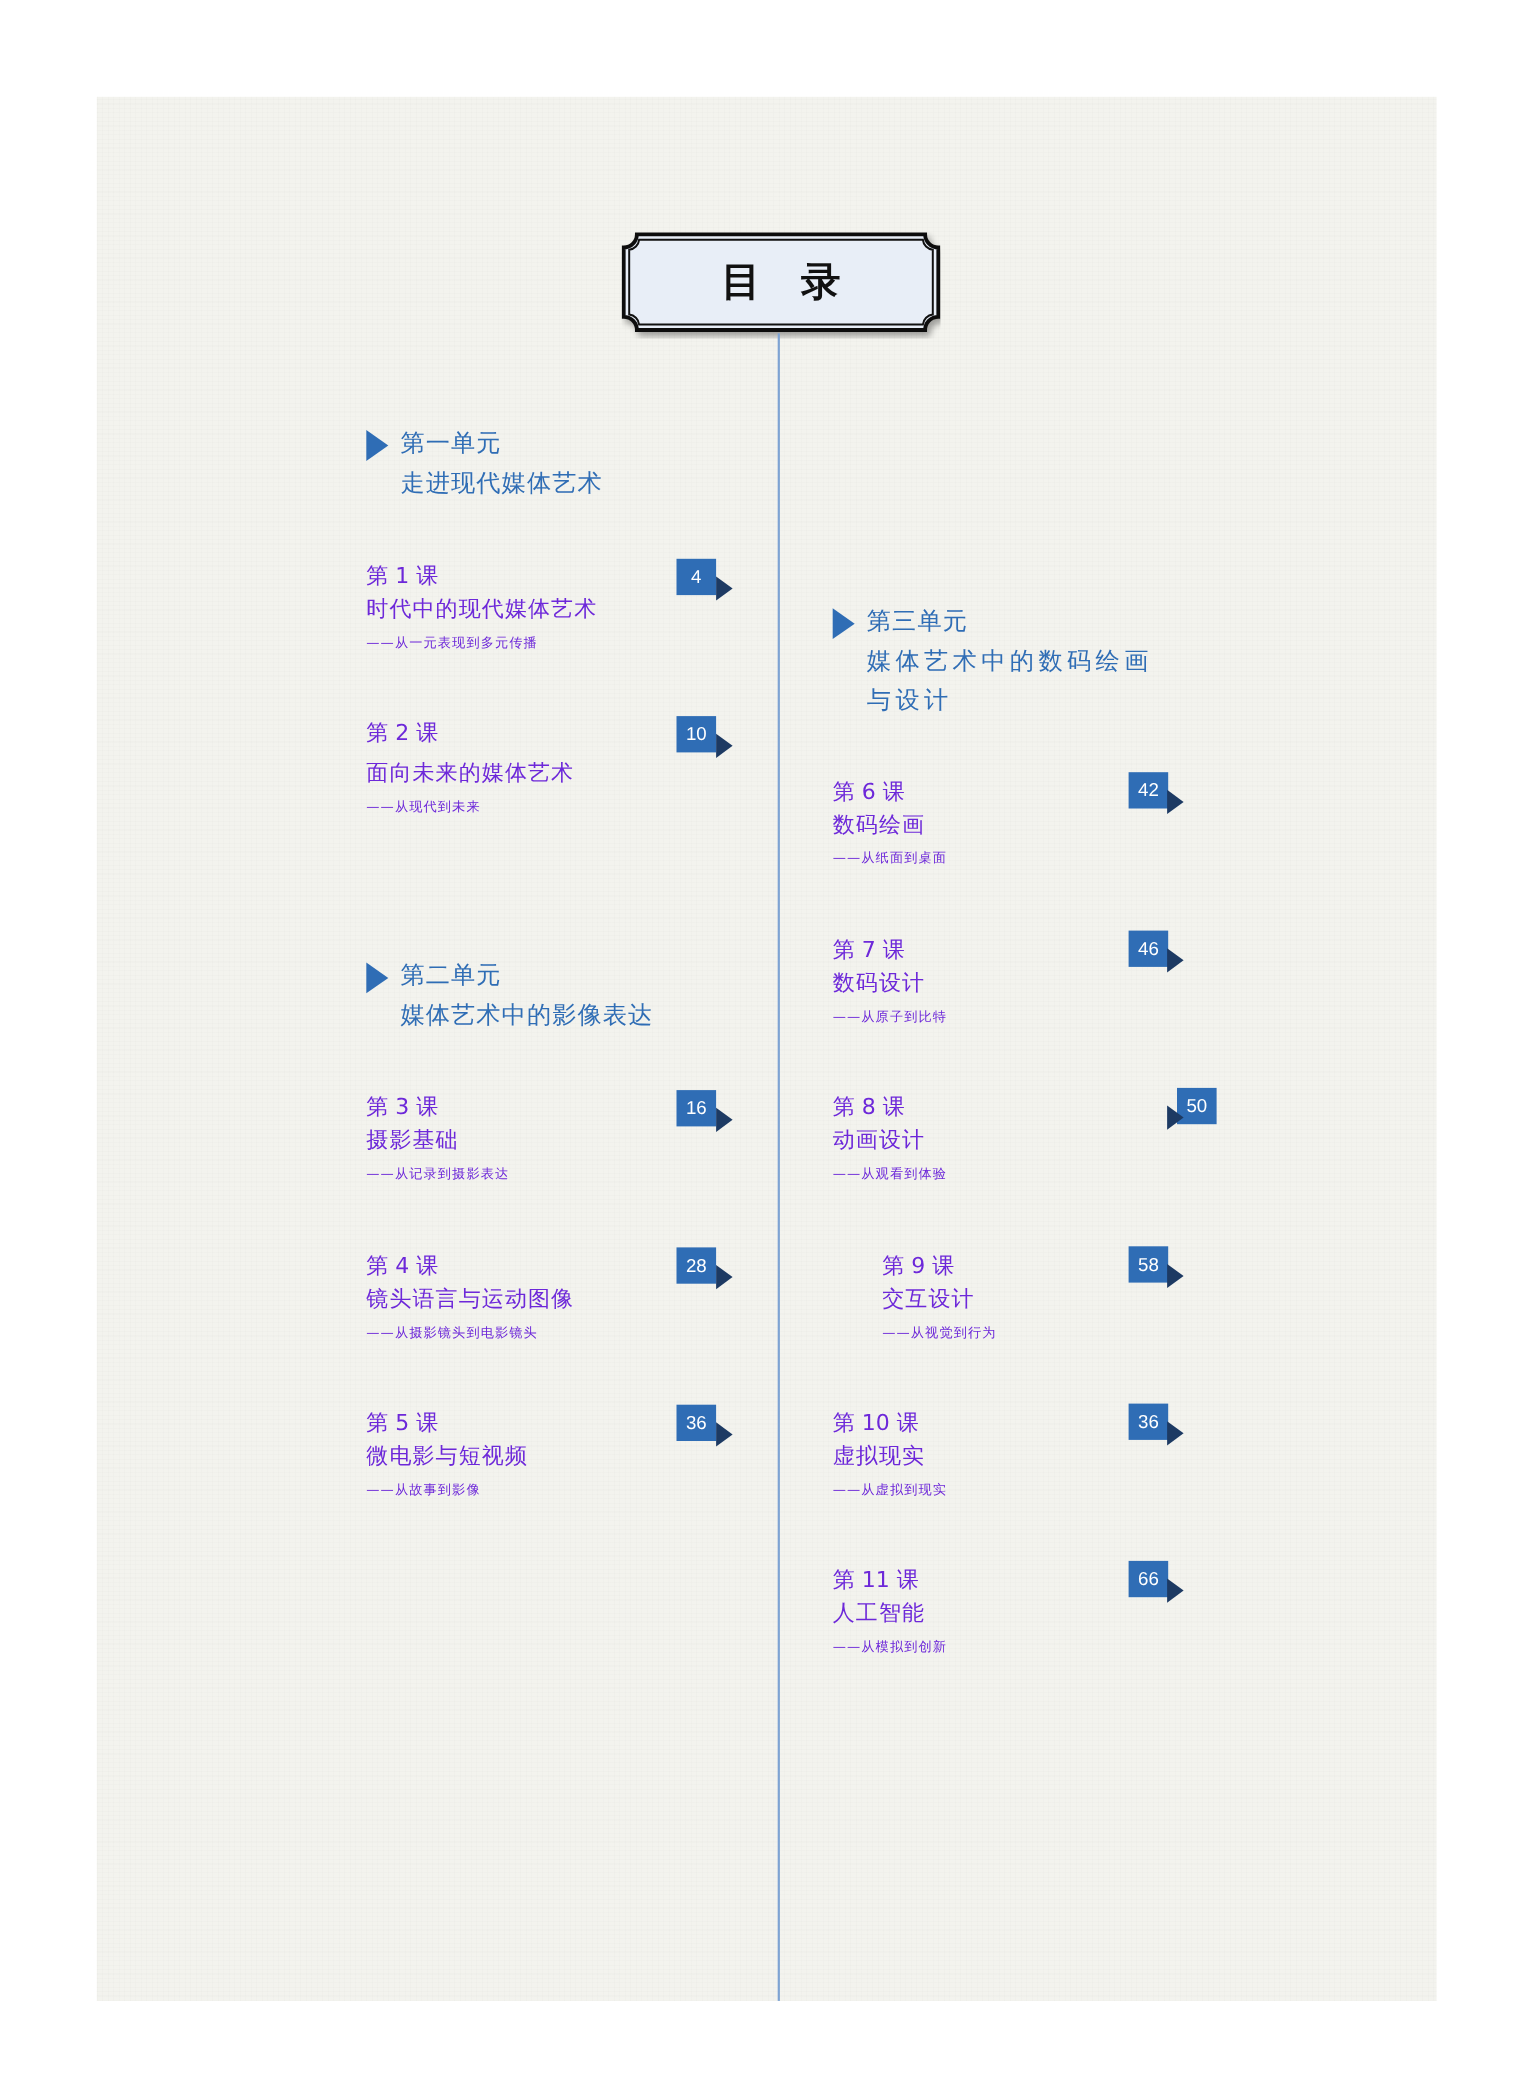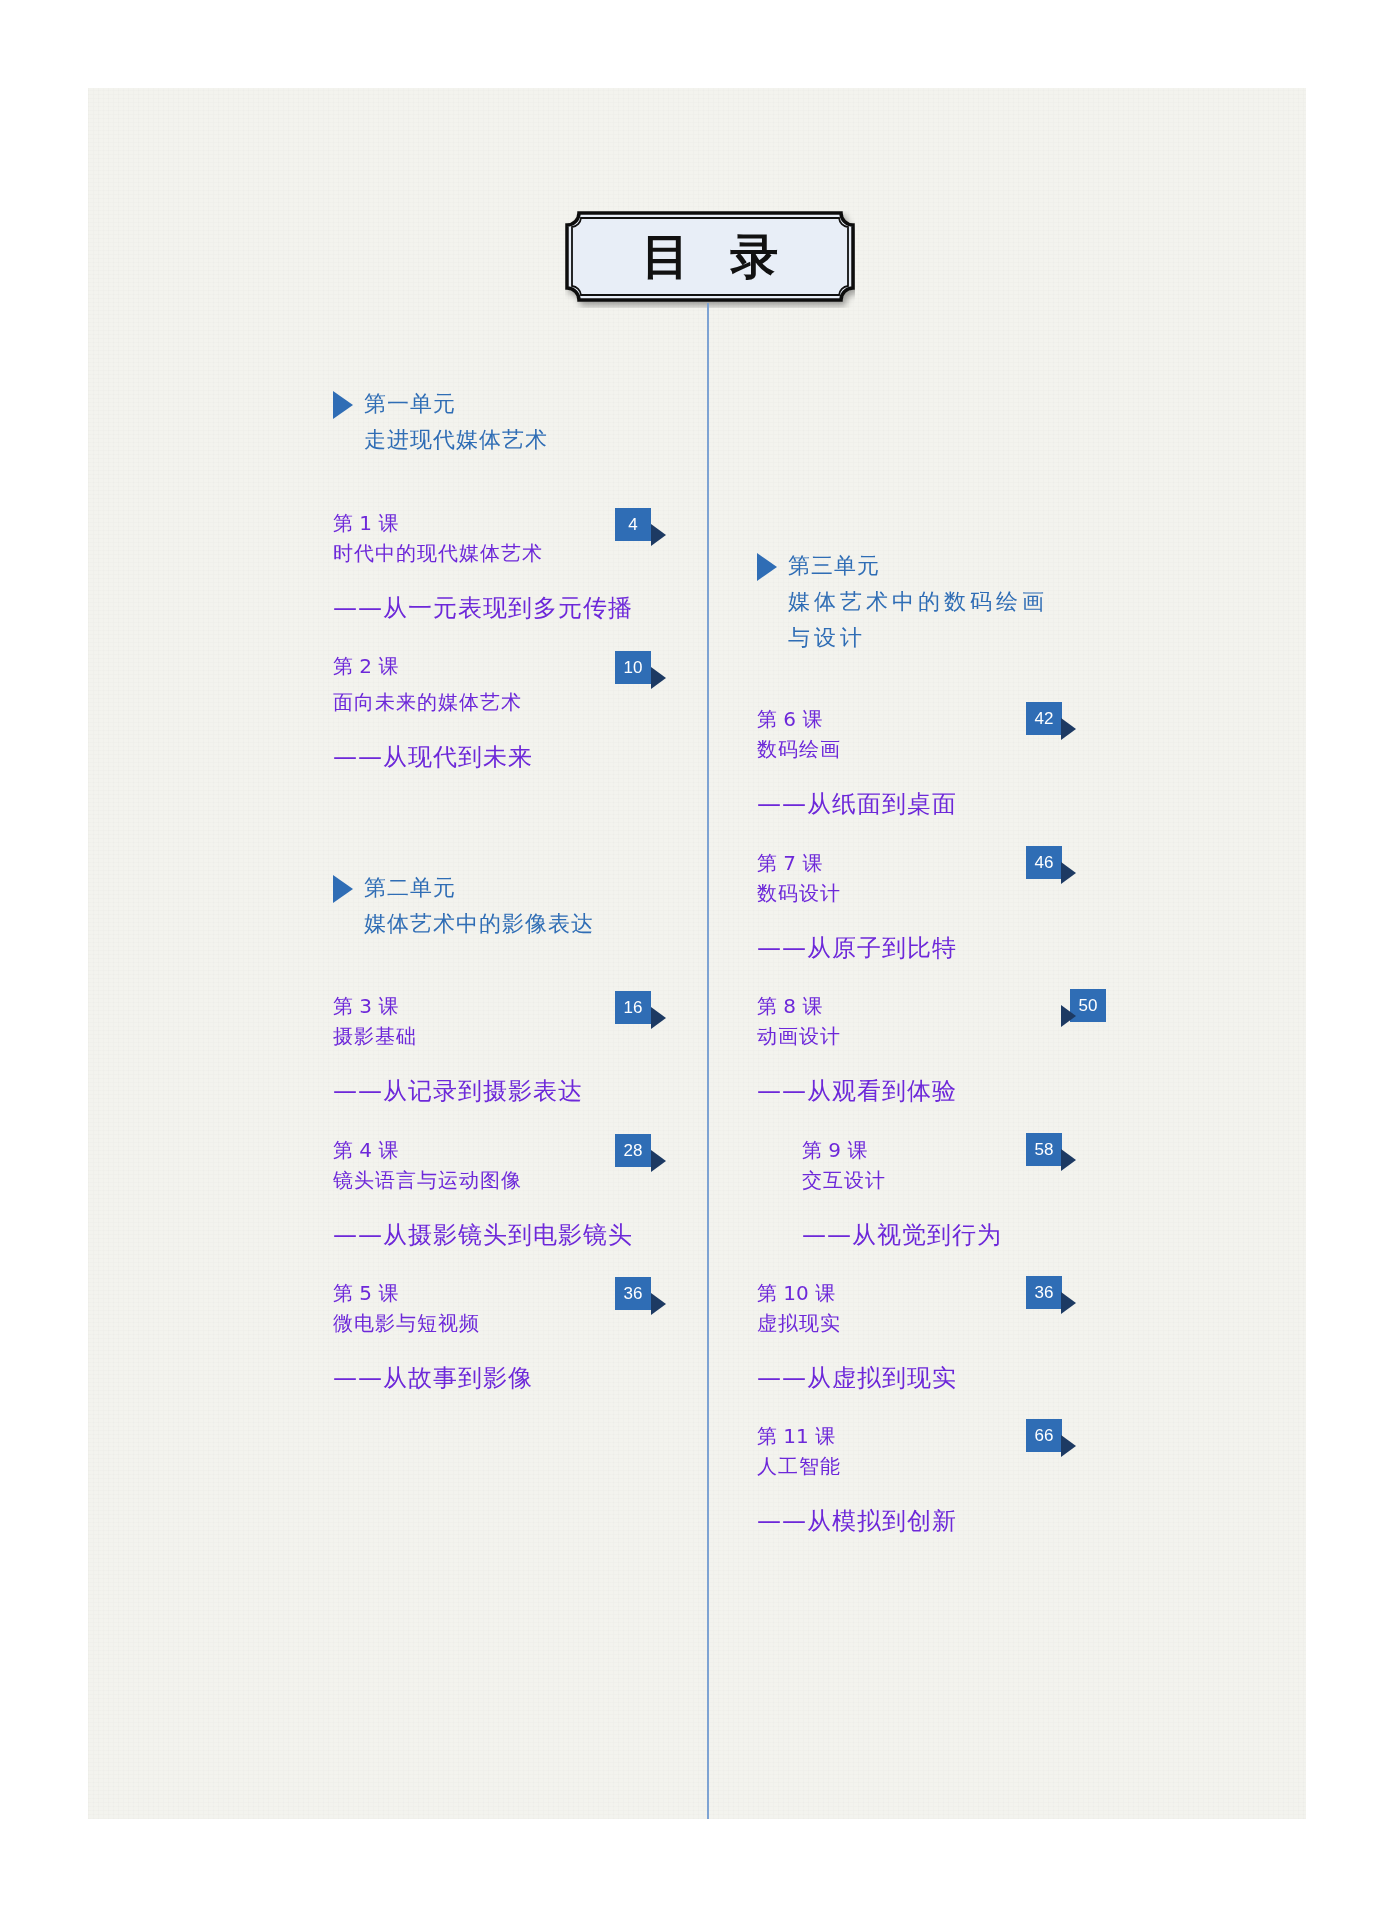--- a/index.html
+++ b/index.html
@@ -8,32 +8,32 @@
   .page { position:absolute; left:88px; top:88px; width:1218px; height:1731px;
           background:#f3f3ee;
           background-image:
             repeating-linear-gradient(0deg, rgba(0,0,0,0.012) 0 1px, transparent 1px 4px),
             repeating-linear-gradient(90deg, rgba(0,0,0,0.012) 0 1px, transparent 1px 5px); }
   .center-line { position:absolute; left:707px; top:303px; width:2px; height:1516px;
                  background:#7ea3d3; }
   .title-box { position:absolute; left:565px; top:211px; width:290px; height:91px; }
   .title-box svg { position:absolute; left:0; top:0; }
   .title-text { position:absolute; left:0; top:0; width:290px; height:91px; display:flex;
-                align-items:center; justify-content:center; font-size:48px; font-weight:bold;
+                align-items:center; justify-content:center; font-size:36px; font-weight:bold;
                 color:#111; letter-spacing:12px; padding-left:12px; box-sizing:border-box; }
   .unit { position:absolute; color:#2f6db5; font-size:22px; line-height:36px; }
   .unit .tri { position:absolute; left:0; top:5px; width:0; height:0;
                border-top:14px solid transparent; border-bottom:14px solid transparent;
                border-left:20px solid #2f6db5; }
   .unit .lines { position:absolute; left:31px; top:0; white-space:nowrap; }
   .unit .lines div { height:36px; letter-spacing:1px; }
   .lesson { position:absolute; width:380px; height:100px; color:#6d28d9; }
   .lesson .num { position:absolute; left:0; top:0; font-size:20px; line-height:28px; }
   .lesson .t1 { position:absolute; left:0; top:30px; font-size:20px; line-height:28px; white-space:nowrap; letter-spacing:1px; }
-  .lesson .t2 { position:absolute; left:0; top:61px; font-size:24px; line-height:28px; white-space:nowrap; letter-spacing:1px;margin-top:24px; }
+  .lesson .t2 { position:absolute; left:0; top:61px; font-size:12px; line-height:28px; white-space:nowrap; letter-spacing:1px; }
   .badge { position:absolute; width:36px; height:33px; background:#2f6db5; color:#fff;
            font-size:17px; line-height:33px; text-align:center; font-family:"Liberation Sans",sans-serif; }
   .badge-arrow { position:absolute; width:0; height:0; border-top:11px solid transparent;
                  border-bottom:11px solid transparent; border-left:15px solid #1d3a63; }
 </style>
 </head>
 <body>
 
 <div class="page"></div>
 

